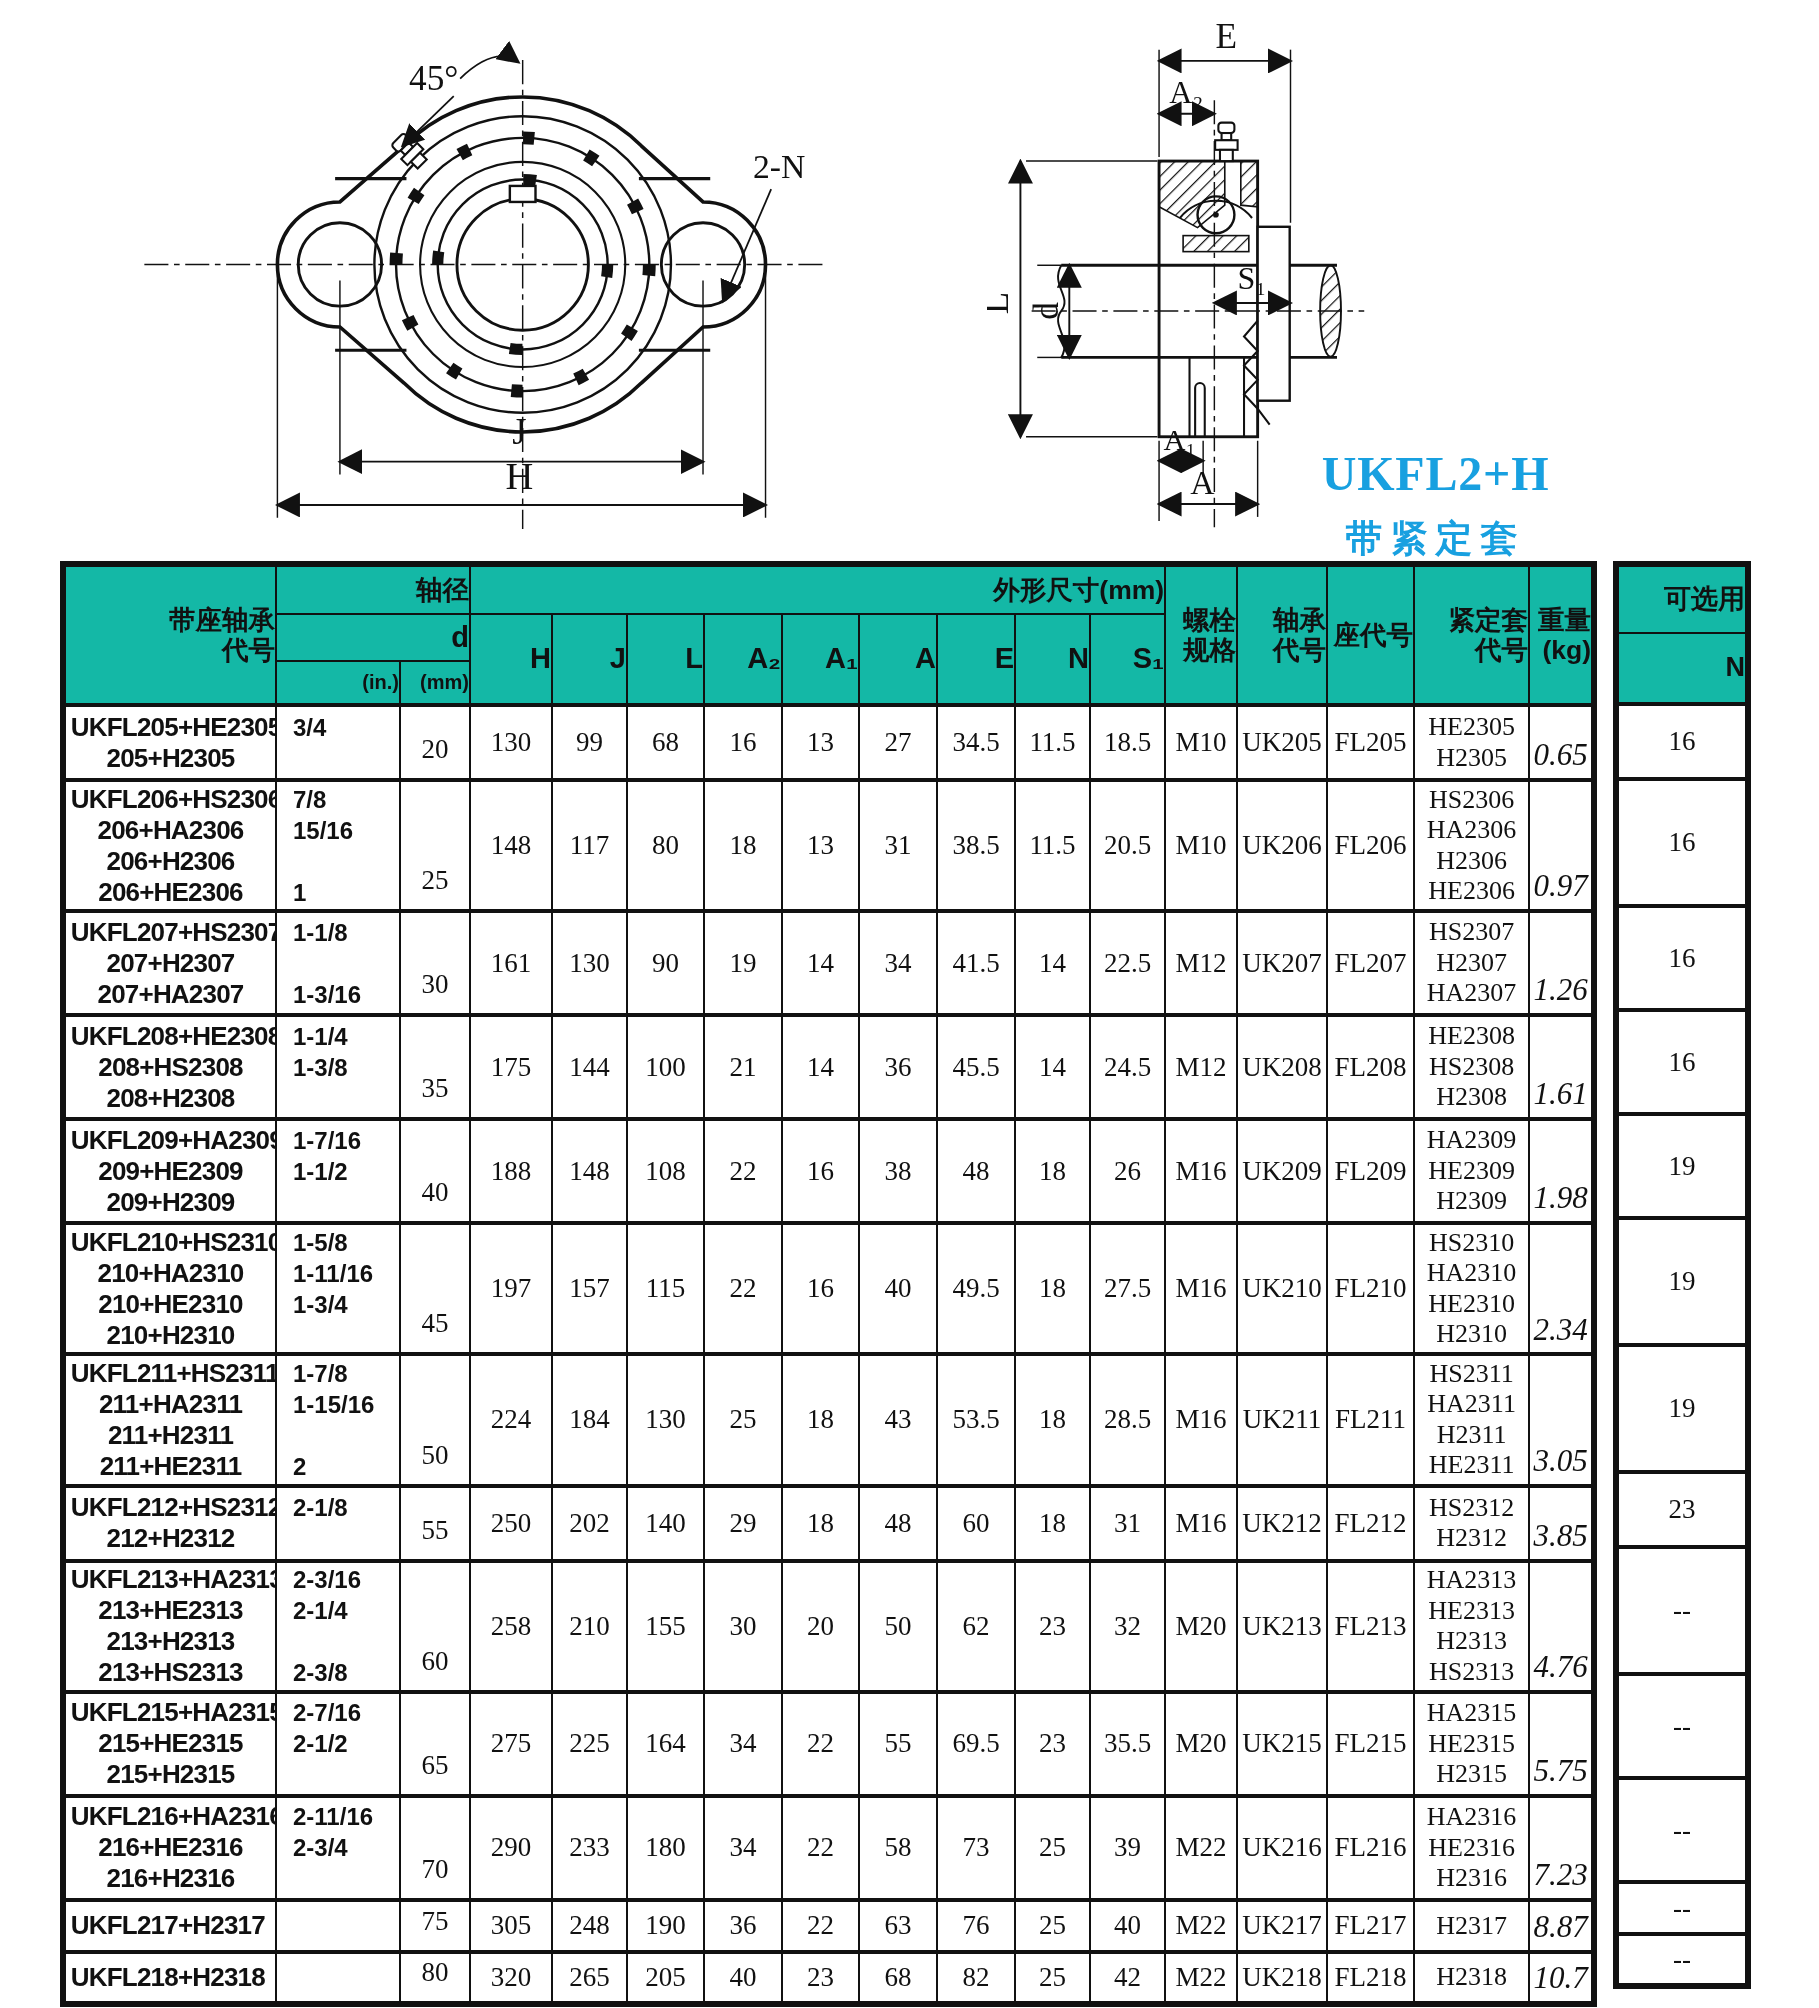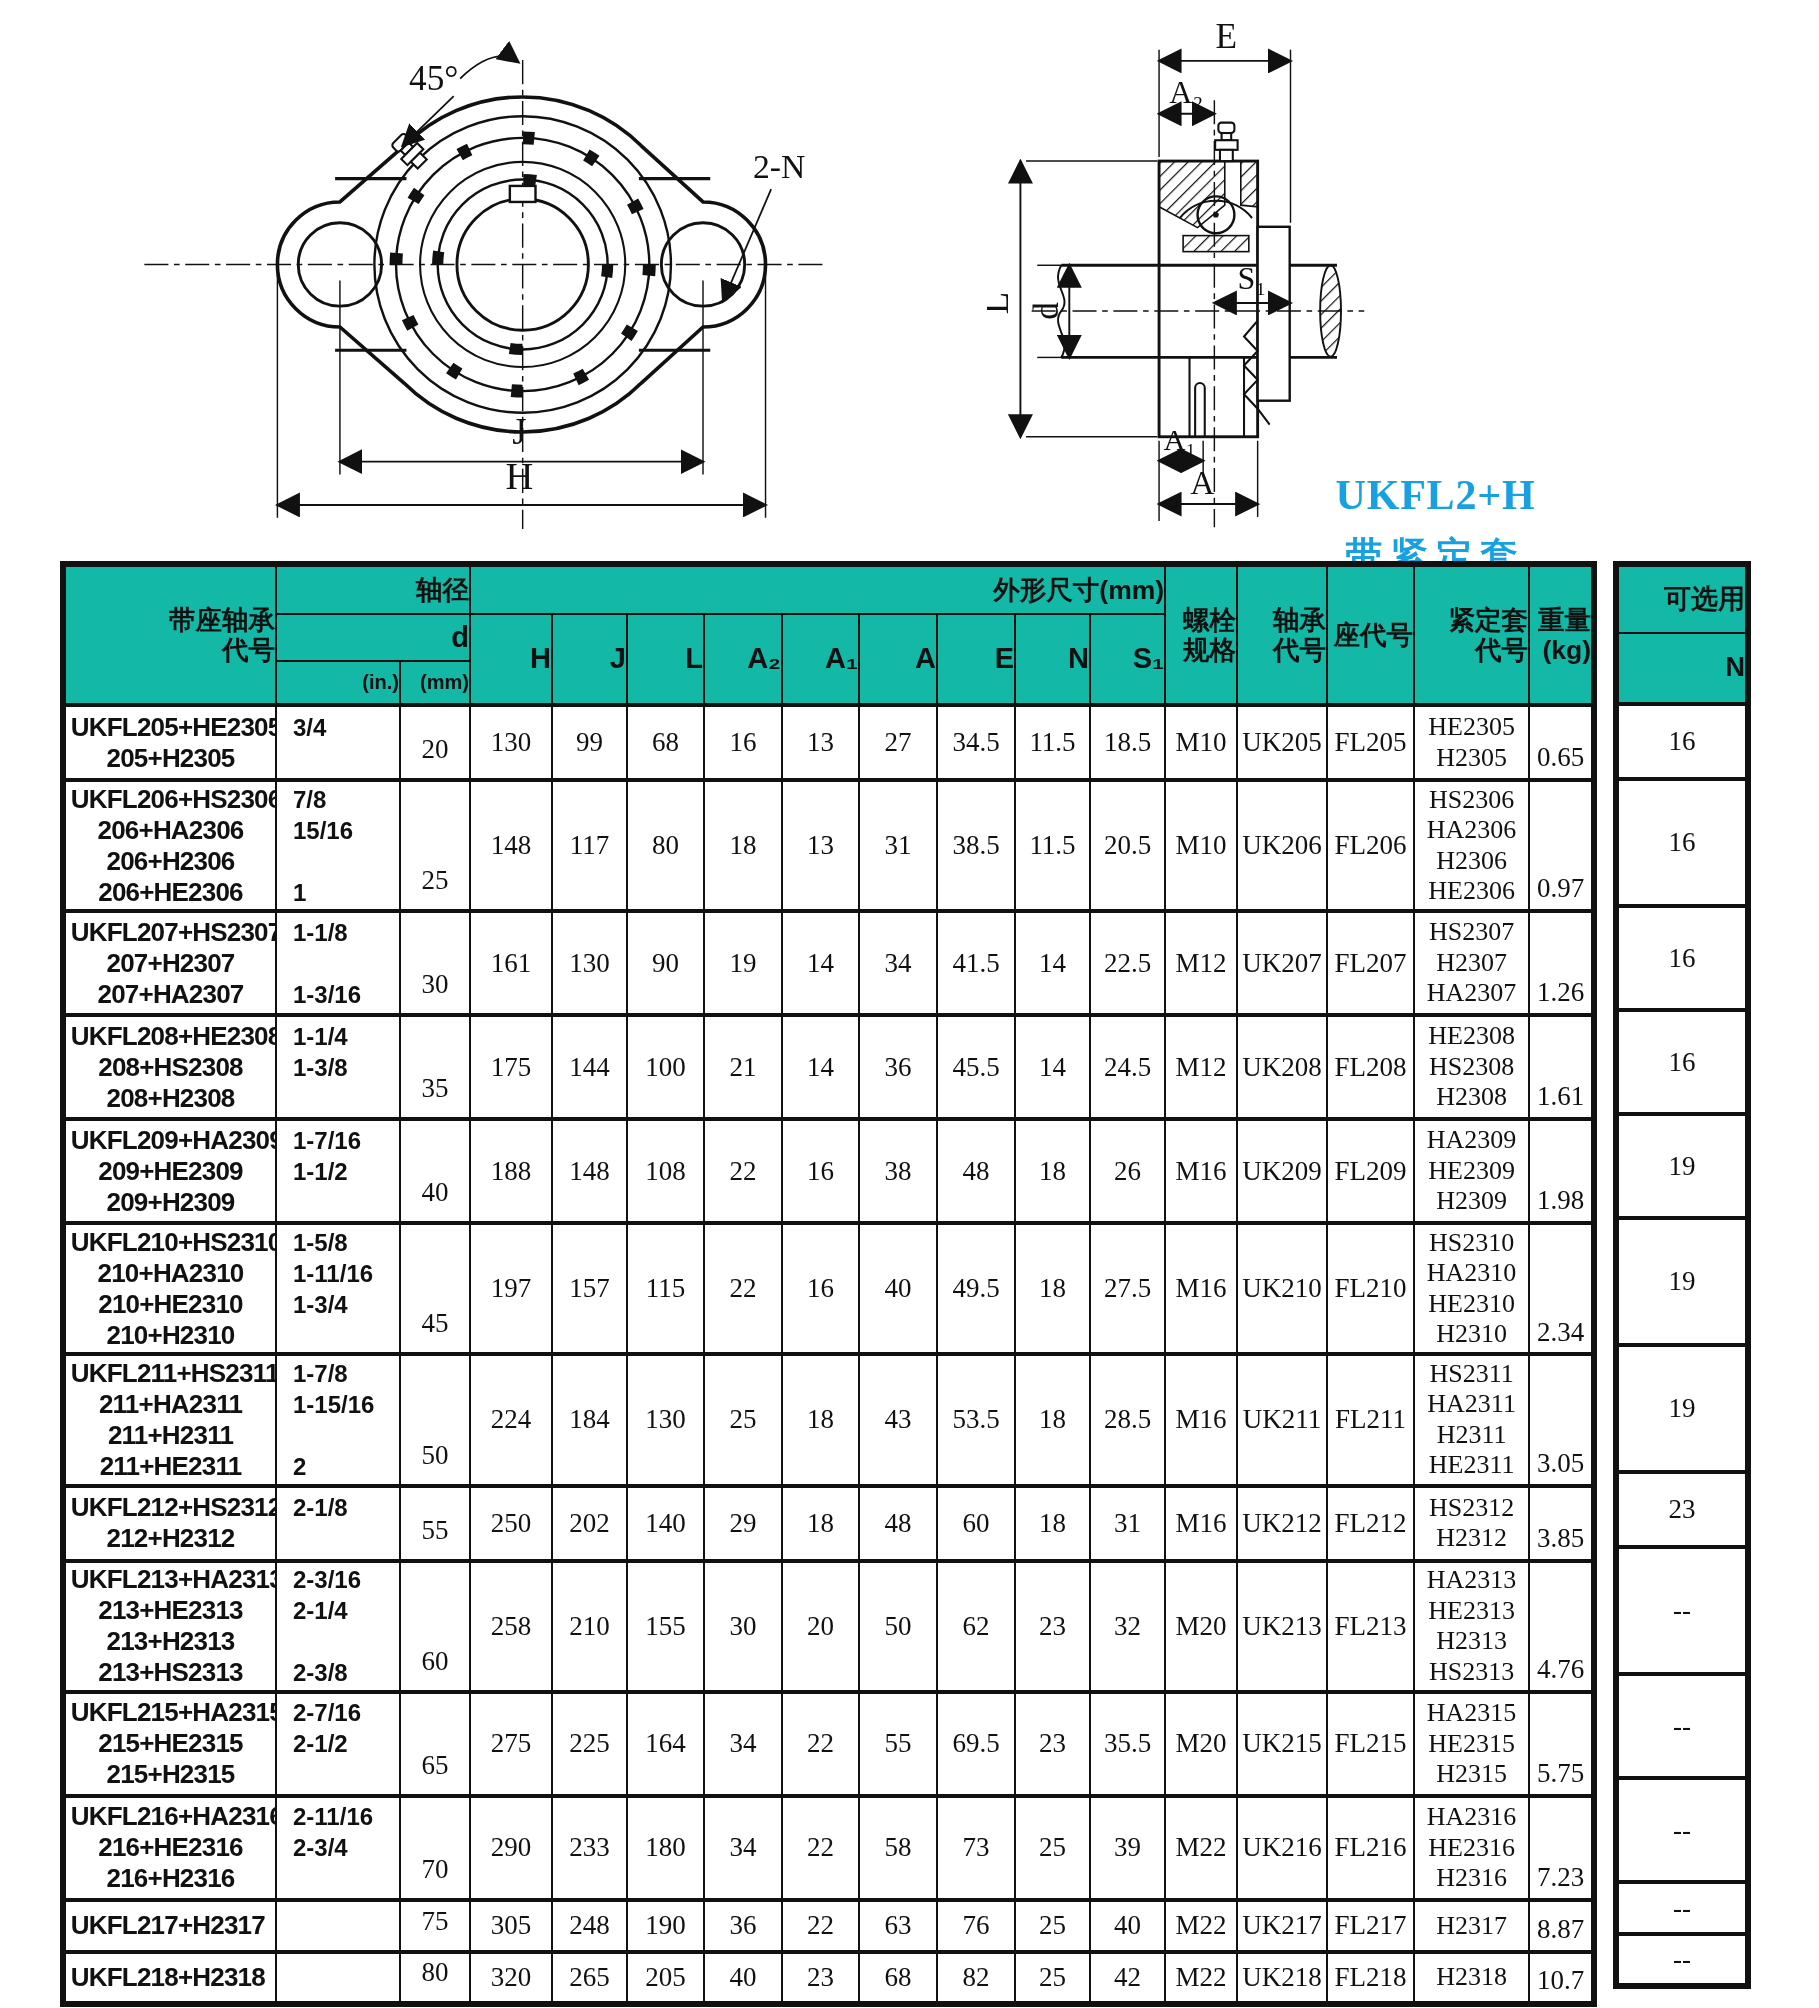--- a/index.html
+++ b/index.html
@@ -6,21 +6,21 @@
   .page{position:relative;width:1819px;height:2008px;background:#ffffff;overflow:hidden;
         font-family:"Liberation Sans","DejaVu Sans",sans-serif;color:#111;}
 
   
   .dwg{position:absolute;}
   #front-svg{left:120px;top:16px;}
   #section-svg{left:987px;top:8px;}
   svg text{font-family:"Liberation Serif","DejaVu Serif",serif;fill:#111;}
   .model-label{position:absolute;left:1283px;top:448px;width:305px;text-align:center;
                color:#18a0e0;font-weight:bold;line-height:1.1;}
-  .model-label .l1{font-family:"Liberation Serif","DejaVu Serif",serif;font-size:42px;letter-spacing:0.8px;margin-top:24px;}
+  .model-label .l1{font-family:"Liberation Serif","DejaVu Serif",serif;font-size:48px;letter-spacing:0.8px;}
   .model-label .l2{font-family:"Liberation Sans","DejaVu Sans",sans-serif;font-size:37px;letter-spacing:8px;margin-top:18px;}
 
   
   table{border-collapse:collapse;table-layout:fixed;}
   #main-table{position:absolute;left:60px;top:561px;width:1532px;border:6.4px solid #111;}
   #opt-table{position:absolute;left:1613px;top:561px;width:138px;border:6.4px solid #111;}
   th,td{border:2.4px solid #111;padding:0;overflow:hidden;}
   thead th{background:#14b8a6;font-weight:bold;font-size:26.5px;text-align:right;
            vertical-align:middle;white-space:pre-line;line-height:1.15;}
   th.dimletter{font-size:29px;font-weight:600;}
@@ -31,21 +31,21 @@
   .cl.sec{text-align:center;padding-right:1.6px;}
   td.c-in{text-align:left;vertical-align:middle;padding-left:16px;}
   .il{line-height:31px;min-height:31px;font-weight:600;font-size:24px;white-space:nowrap;}
   td.c-mm{vertical-align:bottom;text-align:center;padding-bottom:13px;
           font-family:"Liberation Serif","DejaVu Serif",serif;font-size:27px;}
   td.c-num,td.c-txt{vertical-align:middle;text-align:center;
           font-family:"Liberation Serif","DejaVu Serif",serif;font-size:27px;}
   td.c-slv{vertical-align:middle;text-align:center;}
   .sl{line-height:30.5px;font-family:"Liberation Serif","DejaVu Serif",serif;font-size:26px;}
   td.c-wt{vertical-align:bottom;text-align:center;padding-bottom:4.8px;
-          font-family:"Liberation Serif","DejaVu Serif",serif;font-size:27px;}
+          font-family:"Liberation Serif","DejaVu Serif",serif;font-size:31px;font-style:italic;}
   td.c-opt{vertical-align:middle;text-align:center;
           font-family:"Liberation Serif","DejaVu Serif",serif;font-size:27px;}
   #opt-table thead th{font-size:27px;}
 </style>
 </head>
 <body>
 
 <div class="page">
 
   <svg id="front-svg" class="dwg" width="730" height="529" viewBox="0 0 910 660">

